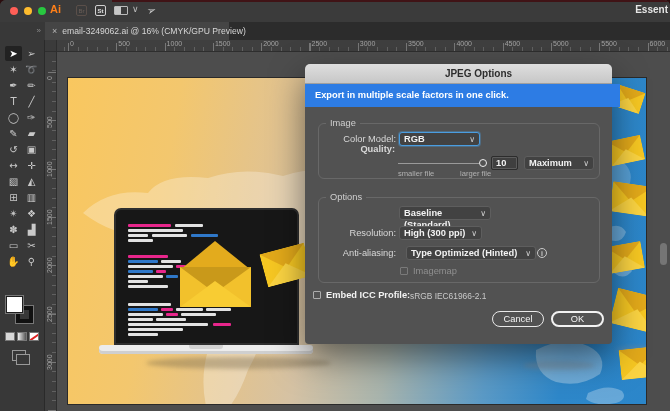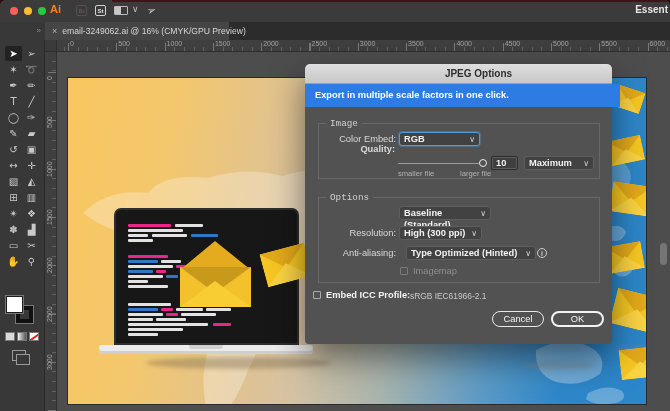--- a/index.html
+++ b/index.html
@@ -88,21 +88,21 @@
   .dialog{position:absolute;left:260px;top:24px;width:307px;height:280px;z-index:30;
     box-shadow:0 14px 34px rgba(0,0,0,.5);border-radius:5px 5px 4px 4px;background:#525252;}
   .dlg-title{height:20px;background:linear-gradient(#dedede,#c7c7c7);border-radius:5px 5px 0 0;
     color:#2e2e2e;font-size:10px;font-weight:bold;text-align:center;line-height:20px;
     border-bottom:1px solid #9f9f9f;padding-left:40px;}
   .dlg-banner{position:absolute;left:0;top:20px;width:315px;height:23px;background:#2d7ce4;}
   .dlg-banner .txt{position:absolute;left:10px;top:6px;color:#fff;font-size:9.3px;font-weight:bold;}
   .dlg-banner .btn{position:absolute;right:8px;top:3.5px;height:15px;padding:0 9px;border:1px solid #fff;
     border-radius:9px;color:#fff;font-size:9px;font-weight:bold;line-height:13.5px;background:transparent;}
   .dlg-body{position:absolute;left:0;top:43px;width:307px;height:237px;color:#d8d8d8;font-size:9.3px;}
-  .group{position:absolute;left:13px;width:282px;border:1px solid #686868;border-radius:0;font-family:Liberation Mono, monospace;}
+  .group{position:absolute;left:13px;width:282px;border:1px solid #686868;border-radius:6px;}
   .group-label{position:absolute;left:7px;top:-6px;background:#525252;padding:0 4px;color:#cfcfcf;}
   .lbl{position:absolute;text-align:right;color:#d8d8d8;}
   .val{font-weight:bold;color:#f2f2f2;}
   .dd{position:absolute;height:14px;background:#424242;border:1px solid #5e5e5e;border-radius:3px;
     color:#f2f2f2;font-weight:bold;font-size:9.3px;line-height:12px;padding:0 4px;}
   .dd .chev{position:absolute;right:4px;top:1px;font-size:8px;color:#cfcfcf;font-weight:normal;}
   .dd.focus{border:1px solid #4a9de0;box-shadow:0 0 0 1px rgba(74,157,224,.35);}
   .slider-track{position:absolute;height:1px;background:#9a9a9a;}
   .slider-knob{position:absolute;width:8px;height:8px;border:1.5px solid #ededed;border-radius:50%;
     background:#525252;}
@@ -316,21 +316,21 @@
     <div class="dialog">
       <div class="dlg-title">JPEG Options</div>
       <div class="dlg-banner">
         <span class="txt">Export in multiple scale factors in one click.</span>
       </div>
       <div class="dlg-body">
 
         <div class="group" style="top:16px;height:56px;">
           <span class="group-label">Image</span>
         </div>
-        <div class="lbl" style="left:20px;top:27px;width:71px;">Color Embed:</div>
+        <div class="lbl" style="left:20px;top:27px;width:71px;">Color Model:</div>
         <div class="dd focus" style="left:94px;top:25px;width:81px;"><span>RGB</span><span class="chev">∨</span></div>
 
         <div class="lbl" style="left:20px;top:37px;width:70px;font-weight:bold;">Quality:</div>
         <div class="slider-track" style="left:93px;top:56px;width:81px;"></div>
         <div class="slider-knob" style="left:174px;top:52px;"></div>
         <div class="qinput" style="left:186px;top:49px;">10</div>
         <div class="dd" style="left:219px;top:49px;width:70px;"><span>Maximum</span><span class="chev">∨</span></div>
         <div class="subl" style="left:93px;top:62px;">smaller file</div>
         <div class="subl" style="left:155px;top:62px;">larger file</div>
 

